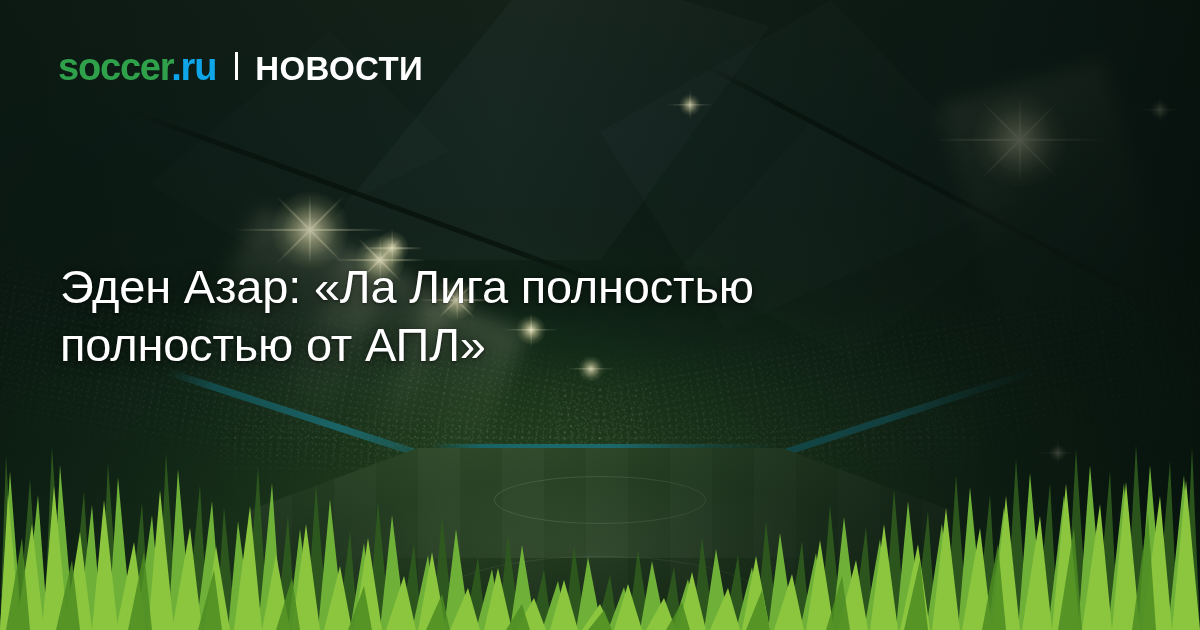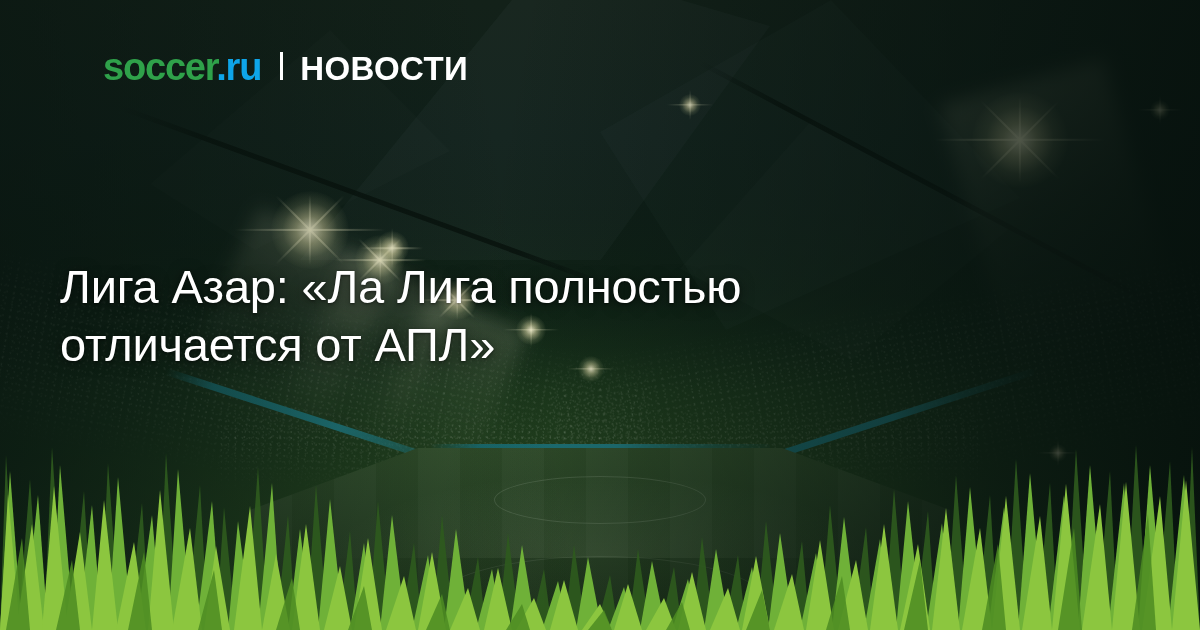--- a/index.html
+++ b/index.html
@@ -168,21 +168,21 @@
     left: 58px; top: 48px;
     display: flex; align-items: baseline;
     z-index: 30;
   }
   .logo {
     font-size: 38px;
     font-weight: bold;
     letter-spacing: -1.2px;
     line-height: 1;
   }
-  .logo .lg-green { color: #2fa14a; margin-left: 45px; }
+  .logo .lg-green { color: #2fa14a; }
   .logo .lg-orange { color: #0ea5e9; }
   .divider {
     width: 3px; height: 28px;
     background: #ffffff;
     margin: 0 17px 0 19px;
     align-self: center;
     position: relative; top: -1px;
   }
   .section-label {
     color: #ffffff;
@@ -471,15 +471,15 @@
   </div>
 
   <div class="header">
     <div class="logo">
       <span class="lg-green">soccer</span><span class="lg-orange">.ru</span>
     </div>
     <div class="divider"></div>
     <div class="section-label">НОВОСТИ</div>
   </div>
 
-  <h1 class="headline">Лига Азар: «Ла Лига полностью отличается от АПЛ»</h1>
+  <h1 class="headline">Эден Азар: «Ла Лига полностью полностью от АПЛ»</h1>
 
 </div>
 
 </body></html>

